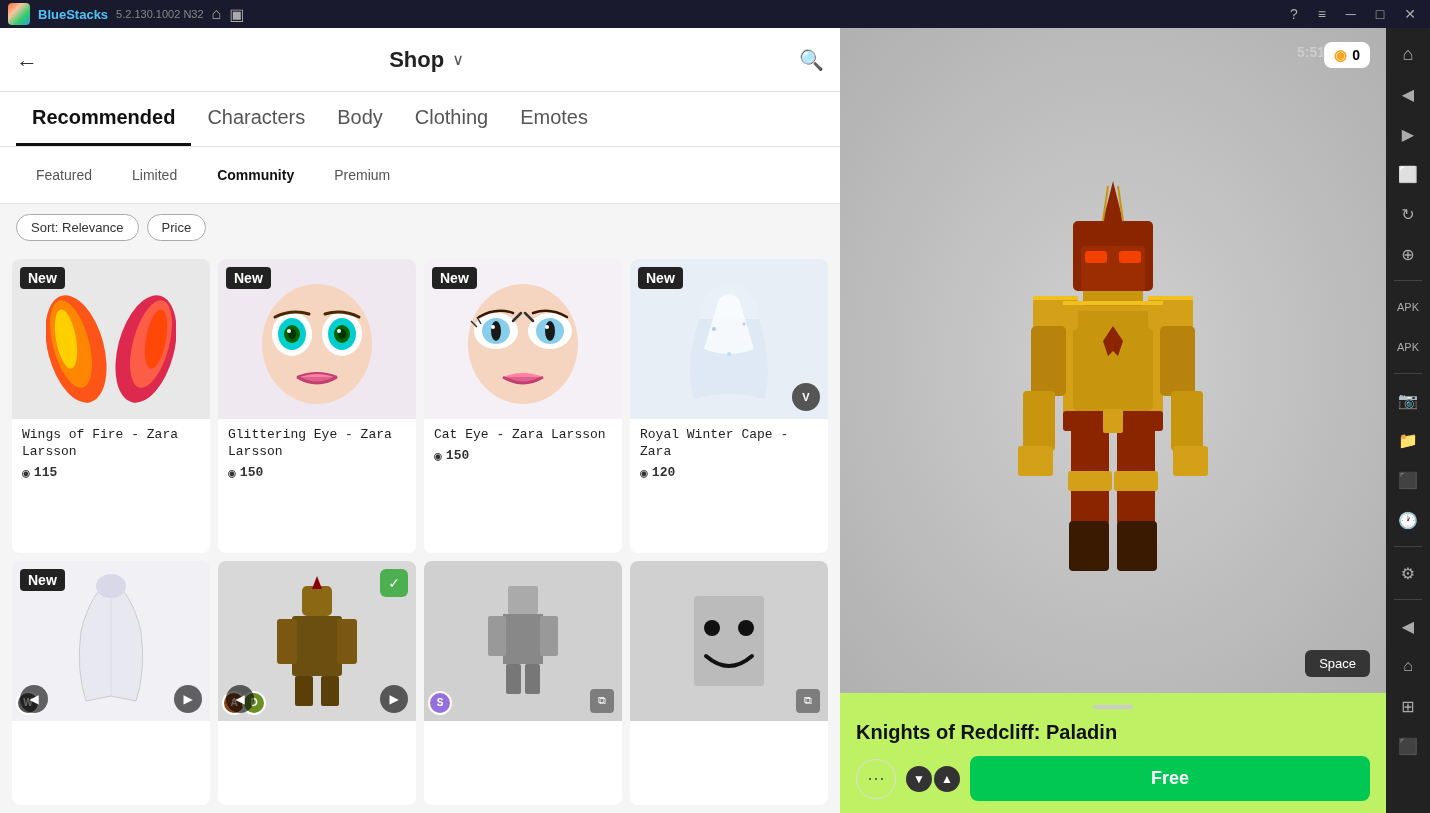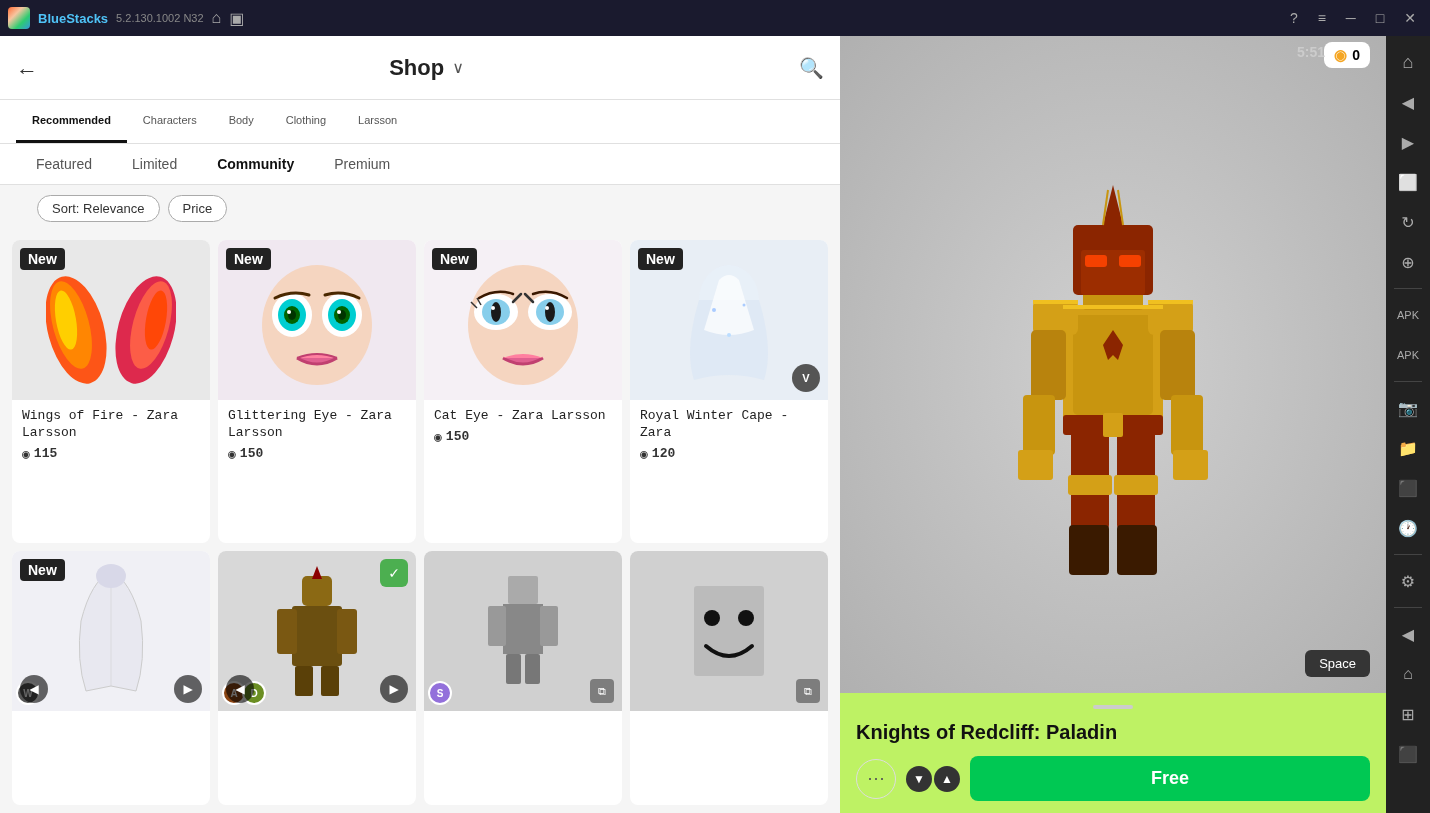--- a/index.html
+++ b/index.html
@@ -1,20 +1,20 @@
 <!DOCTYPE html>
 <html><head>
   <meta charset="utf-8">
   <style>
     * { box-sizing: border-box; margin: 0; padding: 0; }
     body { width: 1430px; height: 813px; overflow: hidden; font-family: 'Segoe UI', Arial, sans-serif; background: #1a1a2e; display: flex; flex-direction: column; }
 
     
     .titlebar {
-      height: 36px;
+      height: 28px;
       background: #1a1a2e;
       display: flex;
       align-items: center;
       justify-content: space-between;
       padding: 0 8px;
       flex-shrink: 0;
     }
     .titlebar-left { display: flex; align-items: center; gap: 8px; }
     .titlebar-logo { width: 22px; height: 22px; background: linear-gradient(135deg, #ff6b35, #f7c59f, #2ecc71, #3498db); border-radius: 4px; }
     .titlebar-brand { color: #4fc3f7; font-size: 13px; font-weight: 600; }
@@ -55,57 +55,56 @@
     .category-tabs {
       background: white;
       display: flex;
       align-items: center;
       padding: 0 16px;
       border-bottom: 1px solid #e0e0e0;
       overflow-x: auto;
     }
     .cat-tab {
       padding: 14px 16px;
-      font-size: 11px;
+      font-size: 20px;
       color: #555;
       cursor: pointer;
       white-space: nowrap;
       border-bottom: 3px solid transparent;
     }
     .cat-tab.active {
       color: #111;
       font-weight: 700;
       border-bottom-color: #111;
     }
 
     
     .sub-tabs {
       background: white;
       display: flex;
       align-items: center;
       padding: 0 16px;
       border-bottom: 1px solid #e0e0e0;
     }
     .sub-tab {
-      padding: 12px 20px;
+      padding: 20px 20px;
       font-size: 14px;
       color: #555;
       cursor: pointer;
       white-space: nowrap;
     }
     .sub-tab.active { font-weight: 600; color: #111; }
 
     
     .sort-bar {
       display: flex;
       align-items: center;
       padding: 10px 16px;
       gap: 8px;
       background: #f5f5f5;
-      margin-left: 21px;
     }
     .sort-btn {
       border: 1.5px solid #aaa;
       border-radius: 16px;
       padding: 5px 14px;
       font-size: 13px;
       color: #333;
       background: white;
       cursor: pointer;
     }
@@ -389,21 +388,21 @@
         <span class="shop-dropdown">∨</span>
       </div>
       <span class="search-icon-btn">🔍</span>
     </div>
 
     <div class="category-tabs">
       <div class="cat-tab active">Recommended</div>
       <div class="cat-tab">Characters</div>
       <div class="cat-tab">Body</div>
       <div class="cat-tab">Clothing</div>
-      <div class="cat-tab">Larsson</div>
+      <div class="cat-tab">Emotes</div>
     </div>
 
     <div class="sub-tabs">
       <div class="sub-tab">Featured</div>
       <div class="sub-tab">Limited</div>
       <div class="sub-tab active">Community</div>
       <div class="sub-tab">Premium</div>
     </div>
 
     <div class="sort-bar">

